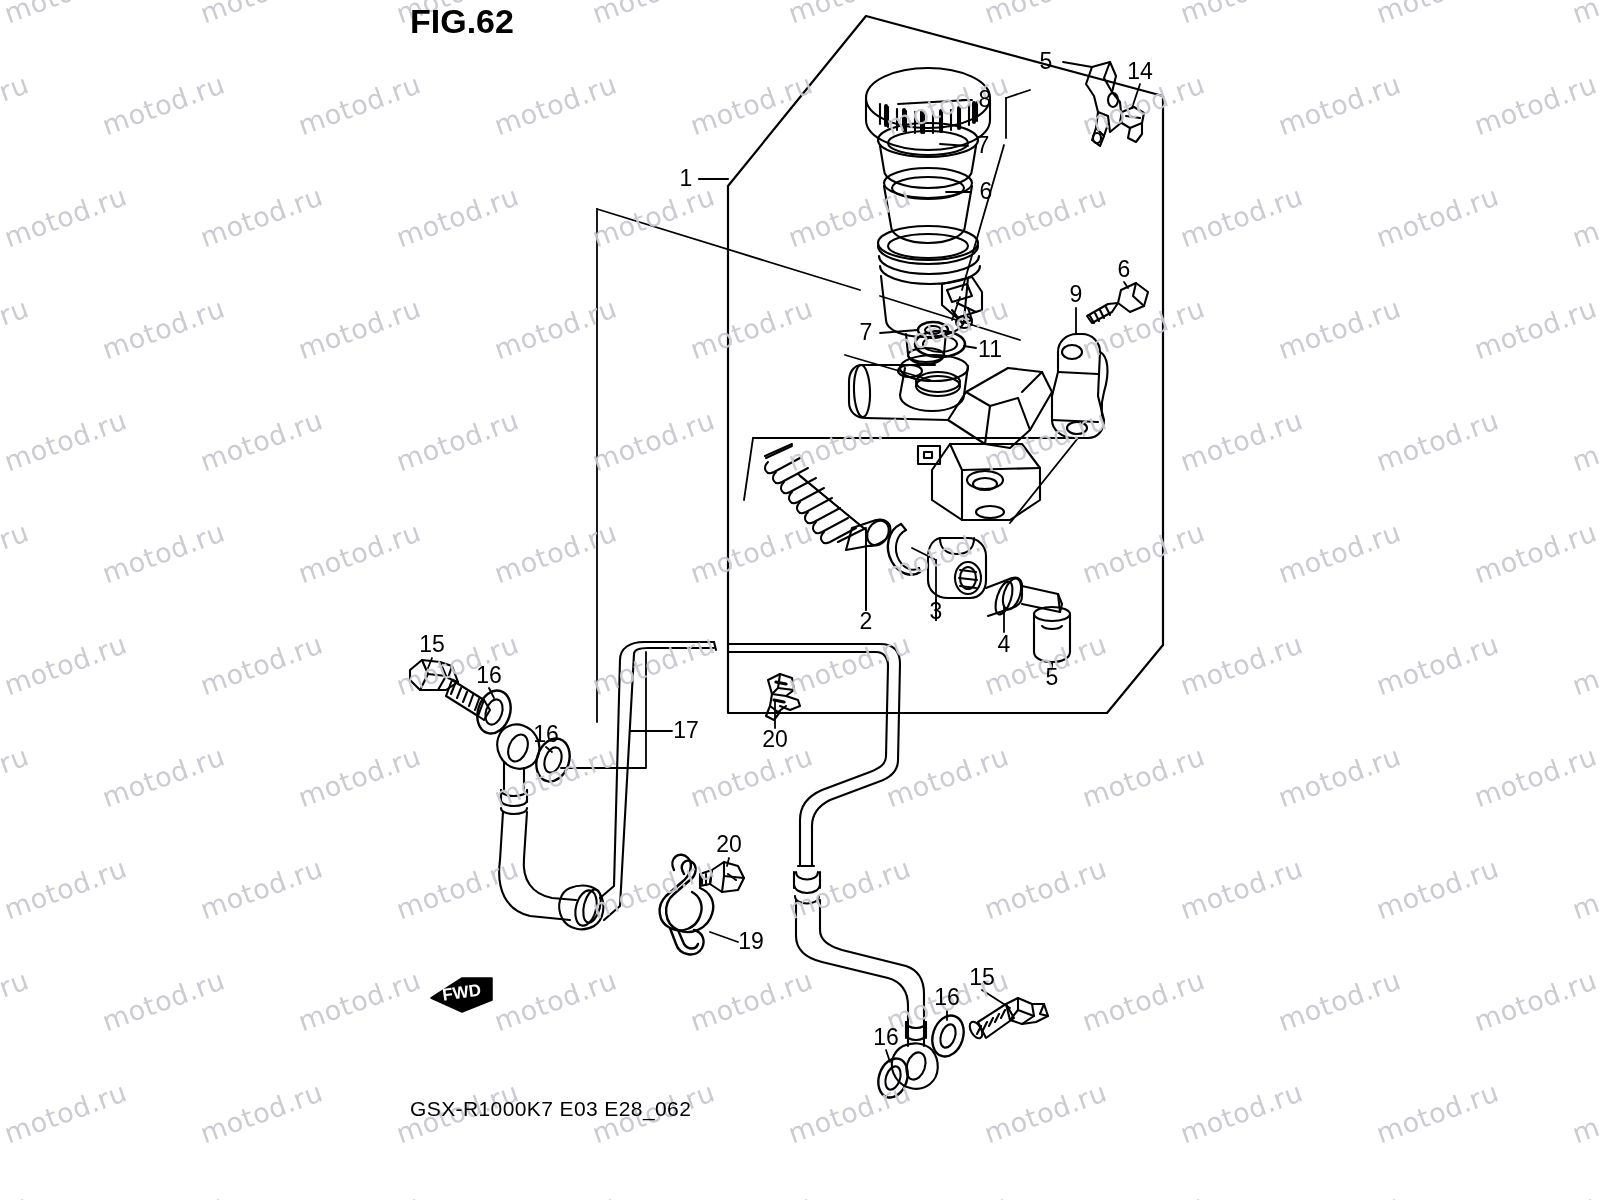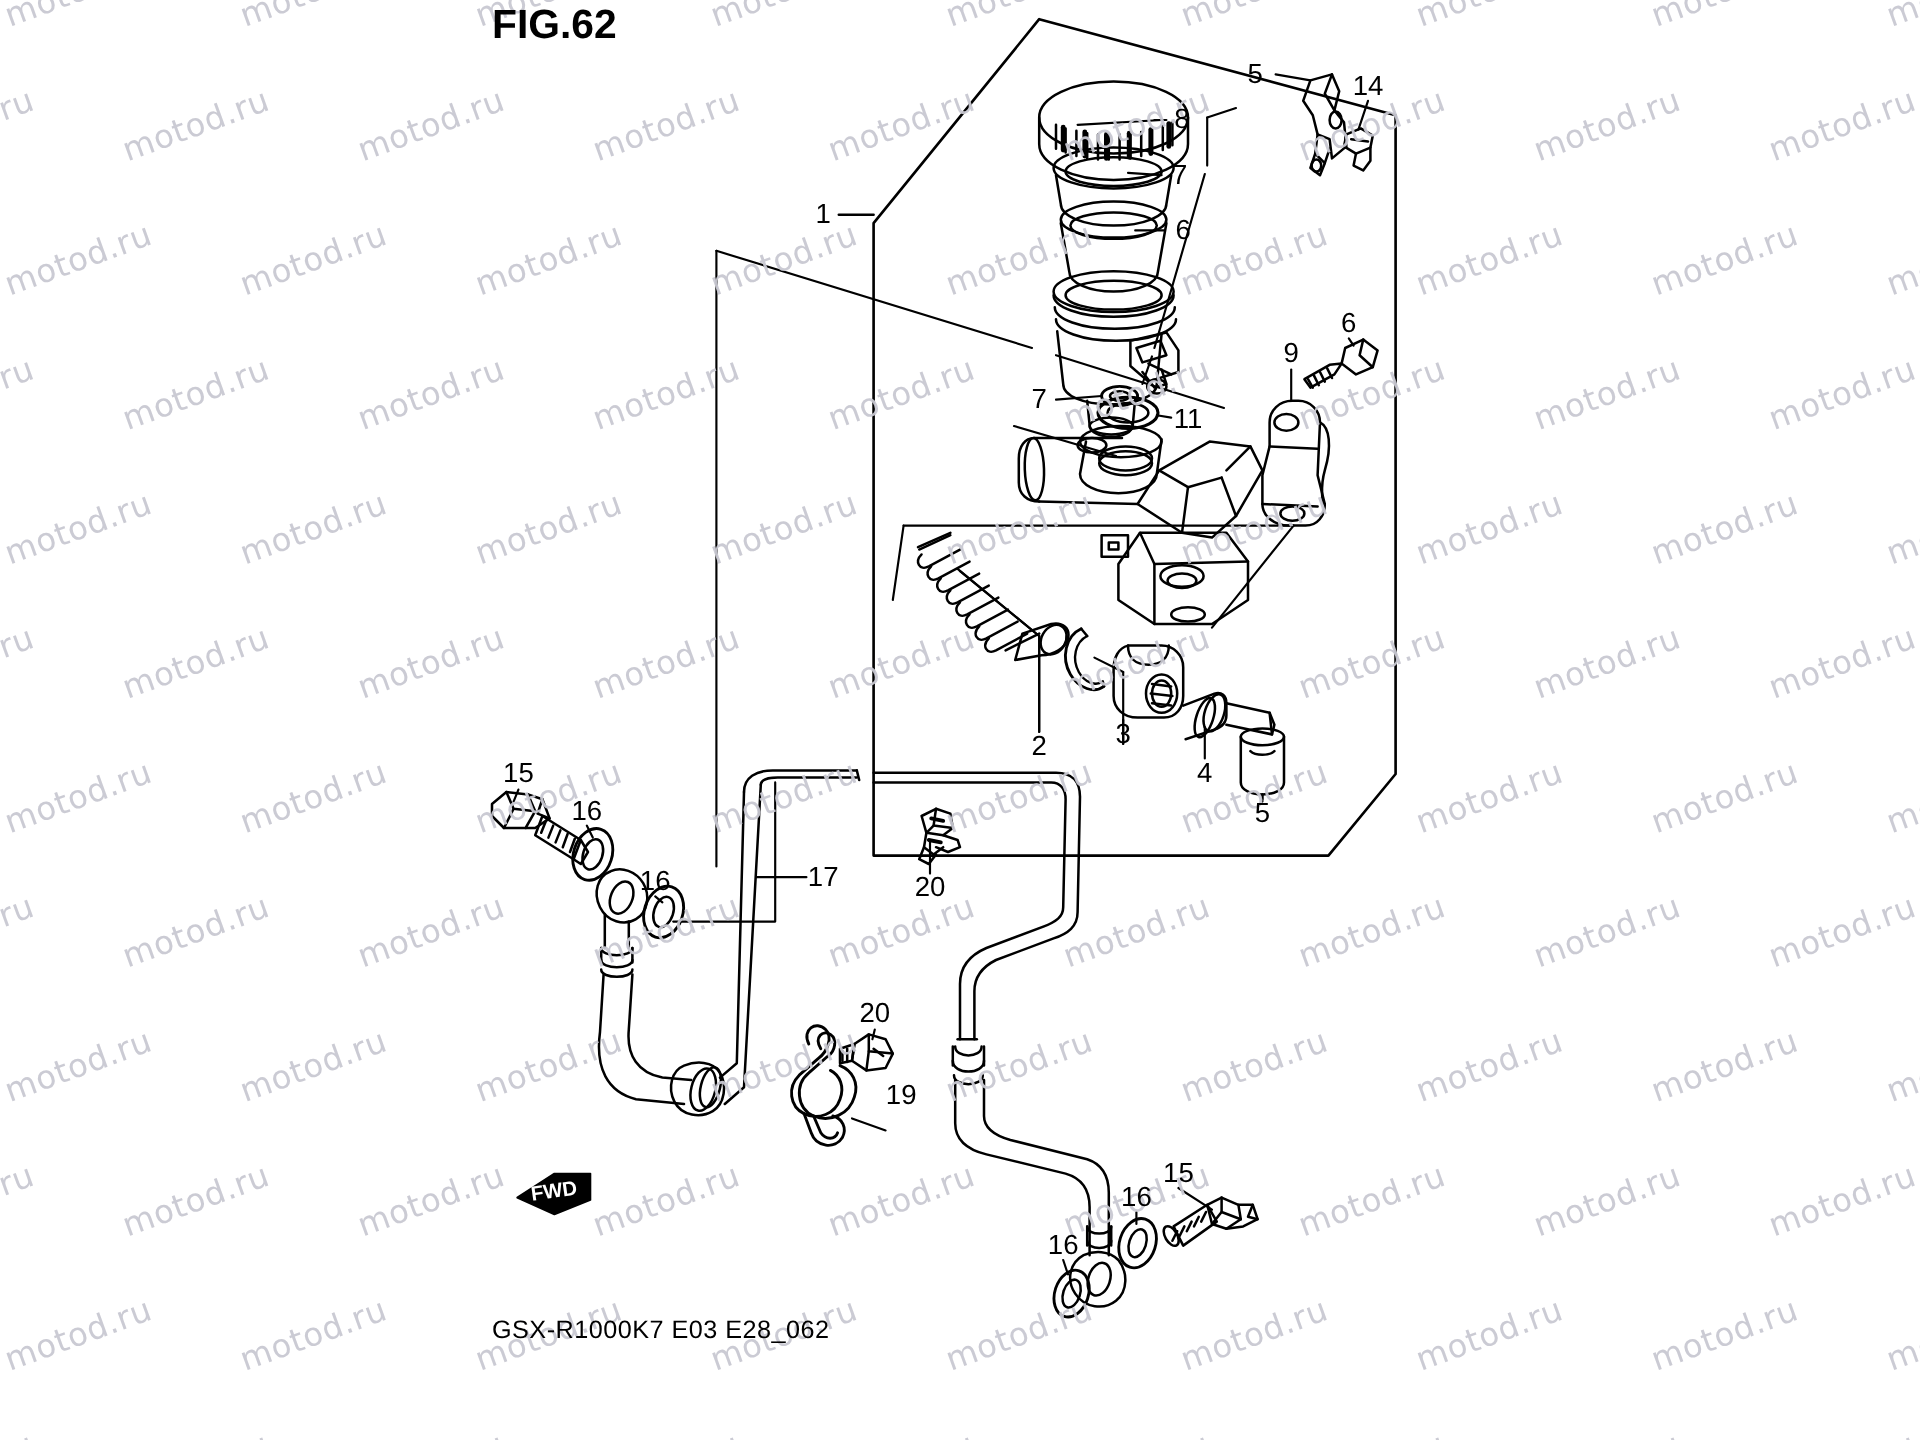--- a/index.html
+++ b/index.html
@@ -621,21 +621,21 @@
         <div class="callout" style="left: 1124px; top: 256px;">6</div>
         <div class="callout" style="left: 990px; top: 336px;">11</div>
         <div class="callout" style="left: 866px; top: 319px;">7</div>
         <div class="callout" style="left: 1046px; top: 48px;">5</div>
         <div class="callout" style="left: 1140px; top: 58px;">14</div>
         <div class="callout" style="left: 432px; top: 631px;">15</div>
         <div class="callout" style="left: 489px; top: 662px;">16</div>
         <div class="callout" style="left: 546px; top: 721px;">16</div>
         <div class="callout" style="left: 686px; top: 717px;">17</div>
         <div class="callout" style="left: 775px; top: 726px;">20</div>
-        <div class="callout" style="left: 751px; top: 899px;">19</div>
+        <div class="callout" style="left: 751px; top: 928px;">19</div>
         <div class="callout" style="left: 729px; top: 831px;">20</div>
         <div class="callout" style="left: 982px; top: 964px;">15</div>
         <div class="callout" style="left: 947px; top: 984px;">16</div>
         <div class="callout" style="left: 886px; top: 1024px;">16</div>
       </div>
 
     <div class="caption" style="left:410px; top:1097px;">GSX-R1000K7 E03 E28_062</div>
   </div>
 
 </div>

